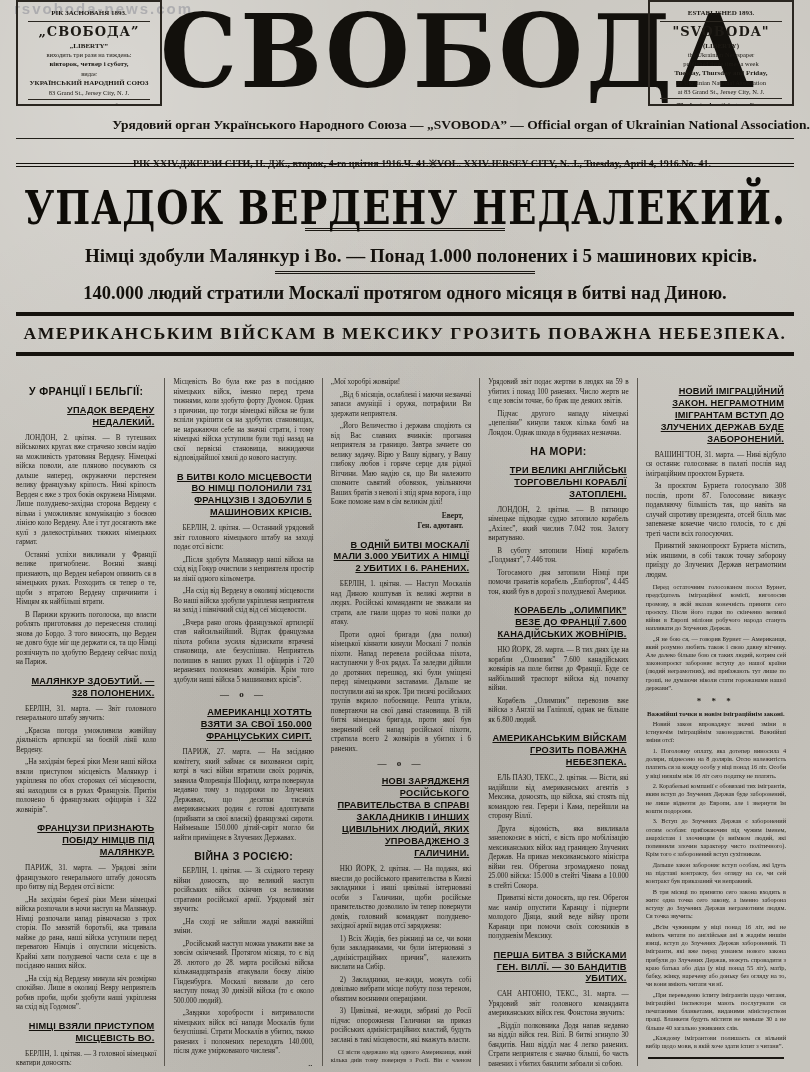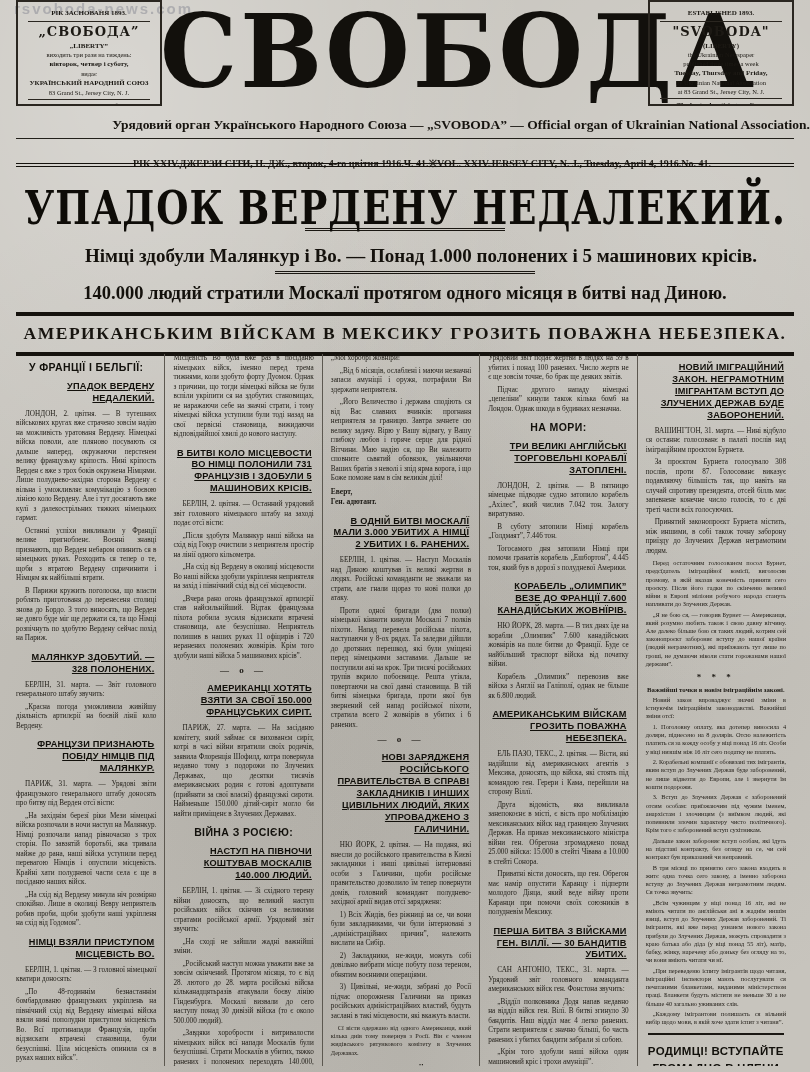--- a/index.html
+++ b/index.html
@@ -58,21 +58,21 @@
   .head-sub1{font:bold 19px "Liberation Serif",serif;margin-top:14px;color:#14110c;margin-left:32px;}
   .head-sub2{font:bold 18.5px "Liberation Serif",serif;margin-top:9px;color:#14110c;}
   .fatrule{margin:8px 16px 0;border-top:4px solid #15120d;}
   .head-sub3{font:bold 17.5px "Liberation Serif",serif;letter-spacing:1.5px;margin-top:7px;color:#17140f;}
   
   .cols{
     position:absolute;top:354px;bottom:6px;left:16px;right:16px;
     display:flex;overflow:hidden;
   }
   .col{
-    flex:1 1 0;padding:0 8px;overflow:hidden;border-left:1px solid #5c5850;
+    flex:1 1 0;padding:0 8px;overflow:hidden;border-left:1px solid #5c5850;margin-top:24px;
   }
   .col:first-child{border-left:none;padding-left:0;}
   .blk-section{
     font:bold 10.5px "Liberation Sans",sans-serif;text-align:center;
     letter-spacing:.4px;margin:7px 0 5px;color:#12100b;
   }
   .blk-head{
     font:bold 9.2px "Liberation Sans",sans-serif;text-align:right;
     line-height:1.3;letter-spacing:.2px;margin:8px 2px 5px;color:#12100b;text-decoration:underline;
   }
@@ -85,21 +85,21 @@
     margin:0 0 3px;color:#1e1b15;
   }
   .blk-small{
     font:6.3px "Liberation Serif",serif;line-height:1.3;text-align:justify;
     text-indent:7px;margin:0 0 2.5px;color:#24201a;
   }
   .blk-smallhead{
     font:bold 6.8px "Liberation Serif",serif;text-align:center;margin:4px 0 3px;
   }
   .blk-divider{ text-align:center;font:bold 9px "Liberation Serif",serif;margin:4px 0;letter-spacing:4px;}
-  .blk-sig{ text-align:left;font:bold 7.5px "Liberation Serif",serif;line-height:1.4;margin:2px 8px 4px 0;}
+  .blk-sig{ text-align:right;font:bold 7.5px "Liberation Serif",serif;line-height:1.4;margin:2px 8px 4px 0;}
   .blk-rule{ border-top:2px solid #1a1712;margin:6px 2px;}
   .blk-footer{
     font:bold 11.5px "Liberation Sans",sans-serif;text-align:center;line-height:1.5;
     margin-top:8px;color:#12100b;letter-spacing:.3px;
   }
 </style>
 </head>
 <body>
 
 <div class="page">
@@ -161,40 +161,40 @@
   <div class="cols">
     <div class="col">
         <div class="blk blk-section">У ФРАНЦІЇ І БЕЛЬГІЇ:</div>
         <div class="blk blk-head">УПАДОК ВЕРДЕНУ НЕДАЛЕКИЙ.</div>
         <div class="blk blk-p">ЛОНДОН, 2. цвітня. — В тутешних військових кругах вже страчено зовсім надію на можливість уратованя Вердену. Німецькі війска поволи, але пляново посувають ся дальше наперед, окружаючи перстенем велику французьку кріпость. Нині кріпость Верден є вже з трох боків окружена Німцями. Лише полуднево-західна сторона Вердену є вільна і уможливляє комунікацію з боєвою лінією коло Вердену. Але і тут досягають вже кулї з далекострільних тяжких німецьких гармат.</div>
         <div class="blk blk-p">Останні успіхи викликали у Франції велике пригнобленє. Воєнні знавці признають, що Верден небаром опинить ся в німецьких руках. Розходить ся тепер о те, щоби з втратою Вердену спричинити і Німцям як найбільші втрати.</div>
         <div class="blk blk-p">В Парижи кружить поголоска, що власти роблять приготованя до перенесеня столиці знова до Бордо. З того виносять, що Верден не довго буде міг ще держати ся, та що Німці розпічнуть по здобутю Вердену сейчас похід на Париж.</div>
         <div class="blk blk-head">МАЛЯНКУР ЗДОБУТИЙ. — 328 ПОЛОНЕНИХ.</div>
         <div class="blk blk-p">БЕРЛІН, 31. марта. — Звіт головного генерального штабу звучить:</div>
         <div class="blk blk-p">„Красна погода уможливила живійшу діяльність артилєрії на боєвій лінії коло Вердену.</div>
+        <div class="blk blk-p">„На західнім березї ріки Мези наші війска взяли приступом місцевість Малянкур і укріпленя по обох сторонах сеї місцевости, які находили ся в руках Французів. Притім полонено 6 французьких офіцирів і 322 жовнірів”.</div>
         <div class="blk blk-head">ФРАНЦУЗИ ПРИЗНАЮТЬ ПОБІДУ НІМЦІВ ПІД МАЛЯНКУР.</div>
         <div class="blk blk-p">ПАРИЖ, 31. марта. — Урядові звіти французького генерального штабу доносять про битву під Верден отсї вісти:</div>
         <div class="blk blk-p">„На західнім березї ріки Мези німецькі війска розпочали в ночи наступ на Малянкур. Німці розпочали напад рівночасно з трох сторін. По завзятій боротьбі, яка тривала майже до рана, наші війска уступили перед перевагою Німців і опустили місцевість. Крайні хати полудневої части села є ще в посіданю наших війск.</div>
         <div class="blk blk-p">„На схід від Вердену минула ніч розмірно спокійно. Лише в околиці Вевру неприятель робив проби, щоби здобути наші укріпленя на схід від Годомон”.</div>
         <div class="blk blk-head">НІМЦІ ВЗЯЛИ ПРИСТУПОМ МІСЦЕВІСТЬ ВО.</div>
         <div class="blk blk-p">БЕРЛІН, 1. цвітня. — З головної німецької кватири доносять:</div>
         <div class="blk blk-p">„По 48-годиннім безнастаннім бомбардованю французьких укріплень на північний схід від Вердену німецькі війска взяли нині пополудни приступом місцевість Во. Всї протинапади Французів, щоби відзискати втрачені становища, були безуспішні. Ціла місцевість опинила ся в руках наших війск”.</div>
       </div>
     <div class="col">
         <div class="blk blk-p-noind">Місцевість Во була вже раз в посіданю німецьких війск, іменно перед трема тижнями, коли здобуто форту Дуомон. Однак з причини, що тогди німецькі війска не були вспіли укріпити ся на здобутих становищах, не наражаючи себе на значні страти, і тому німецькі війска уступили були тоді назад на свої первісні становища, вижидаючи відповіднійшої хвилі до нового наступу.</div>
         <div class="blk blk-head">В БИТВІ КОЛО МІСЦЕВОСТИ ВО НІМЦІ ПОЛОНИЛИ 731 ФРАНЦУЗІВ І ЗДОБУЛИ 5 МАШИНОВИХ КРІСІВ.</div>
         <div class="blk blk-p">БЕРЛІН, 2. цвітня. — Останний урядовий звіт головного німецького штабу на заході подає отсї вісти:</div>
         <div class="blk blk-p">„Після здобутя Малянкур наші війска на схід від Гокур очистили з неприятеля простір на лінії одного кільометра.</div>
         <div class="blk blk-p">„На схід від Вердену в околиці місцевости Во наші війска здобули укріпленя неприятеля на захід і північний схід від сеї місцевости.</div>
         <div class="blk blk-p">„Вчера рано огонь французької артилєрії став найсильнійший. Відтак французька піхота робила зусиля відзискати втрачені становища, але безуспішно. Неприятель полишив в наших руках 11 офіцирів і 720 неранених полонених жовнірів. Крім того здобули наші війска 5 машинових крісів”.</div>
         <div class="blk blk-divider">— о —</div>
         <div class="blk blk-head">АМЕРИКАНЦІ ХОТЯТЬ ВЗЯТИ ЗА СВОЇ 150.000 ФРАНЦУСЬКИХ СИРІТ.</div>
         <div class="blk blk-p">ПАРИЖ, 27. марта. — На засіданю комітету, який займає ся вихованєм сиріт, котрі в часі війни втратили своїх родичів, заявила Флоренція Шофилд, котра повернула недавно тому з подорожи по Злучених Державах, що десятки тисячів американських родин є готові адоптувати (прийняти за свої власні) французькі сироти. Найменьше 150.000 дітий-сиріт могло би найти приміщенє в Злучених Державах.</div>
         <div class="blk blk-section">ВІЙНА З РОСІЄЮ:</div>
-        <div class="blk blk-head">НАСТУП НА ПІВНОЧИ КОШТУВАВ МОСКАЛІВ 140.000 ЛЮДИЙ.</div>
         <div class="blk blk-p">БЕРЛІН, 1. цвітня. — Зі східного терену війни доносять, що великий наступ російських війск скінчив ся великими стратами російської армії. Урядовий звіт звучить:</div>
         <div class="blk blk-p">„На сході не зайшли жадні важнійші зміни.</div>
         <div class="blk blk-p">„Російський наступ можна уважати вже за зовсім скінчений. Протягом місяця, то є від 28. лютого до 28. марта російські війска кільканадцятьразів атакували боєву лінію Гінденбурга. Москалі визвали до сего наступу понад 30 дивізій війска (то є около 500.000 людий).</div>
         <div class="blk blk-p">„Завдяки хоробрости і витривалости німецьких війск всї напади Москалїв були безуспішні. Страти Москалїв в убитих, тяжко ранених і полонених переходять 140.000, після дуже уміркованого численя”.</div>
         <div class="blk blk-head">РОЗКАЗ ЦАРЯ ДО АРМІЇ ПЕРЕД РОЗПОЧАТЄМ НАСТУПУ НА ПІВНОЧИ.</div>
       </div>
     <div class="col">
         <div class="blk blk-p-noind">„Мої хоробрі жовніри!</div>
         <div class="blk blk-p">„Від 6 місяців, ослаблені і маючи незначні запаси амуніції і оружя, потрафили Ви здержати неприятеля.</div>
         <div class="blk blk-p">„Його Величество і держава сподіють ся від Вас славних вчинків: прогнаня неприятеля за границю. Завтра зачнете сю велику задачу. Вірю у Вашу відвагу, у Вашу глибоку любов і горяче серце для рідної Вітчини. Маю надію ся, що Ви належито сповните сьвятий обовязок, увільняючи Ваших братів з неволі і зпід ярма ворога, і що Боже поможе нам в сїм великім ділі!</div>

